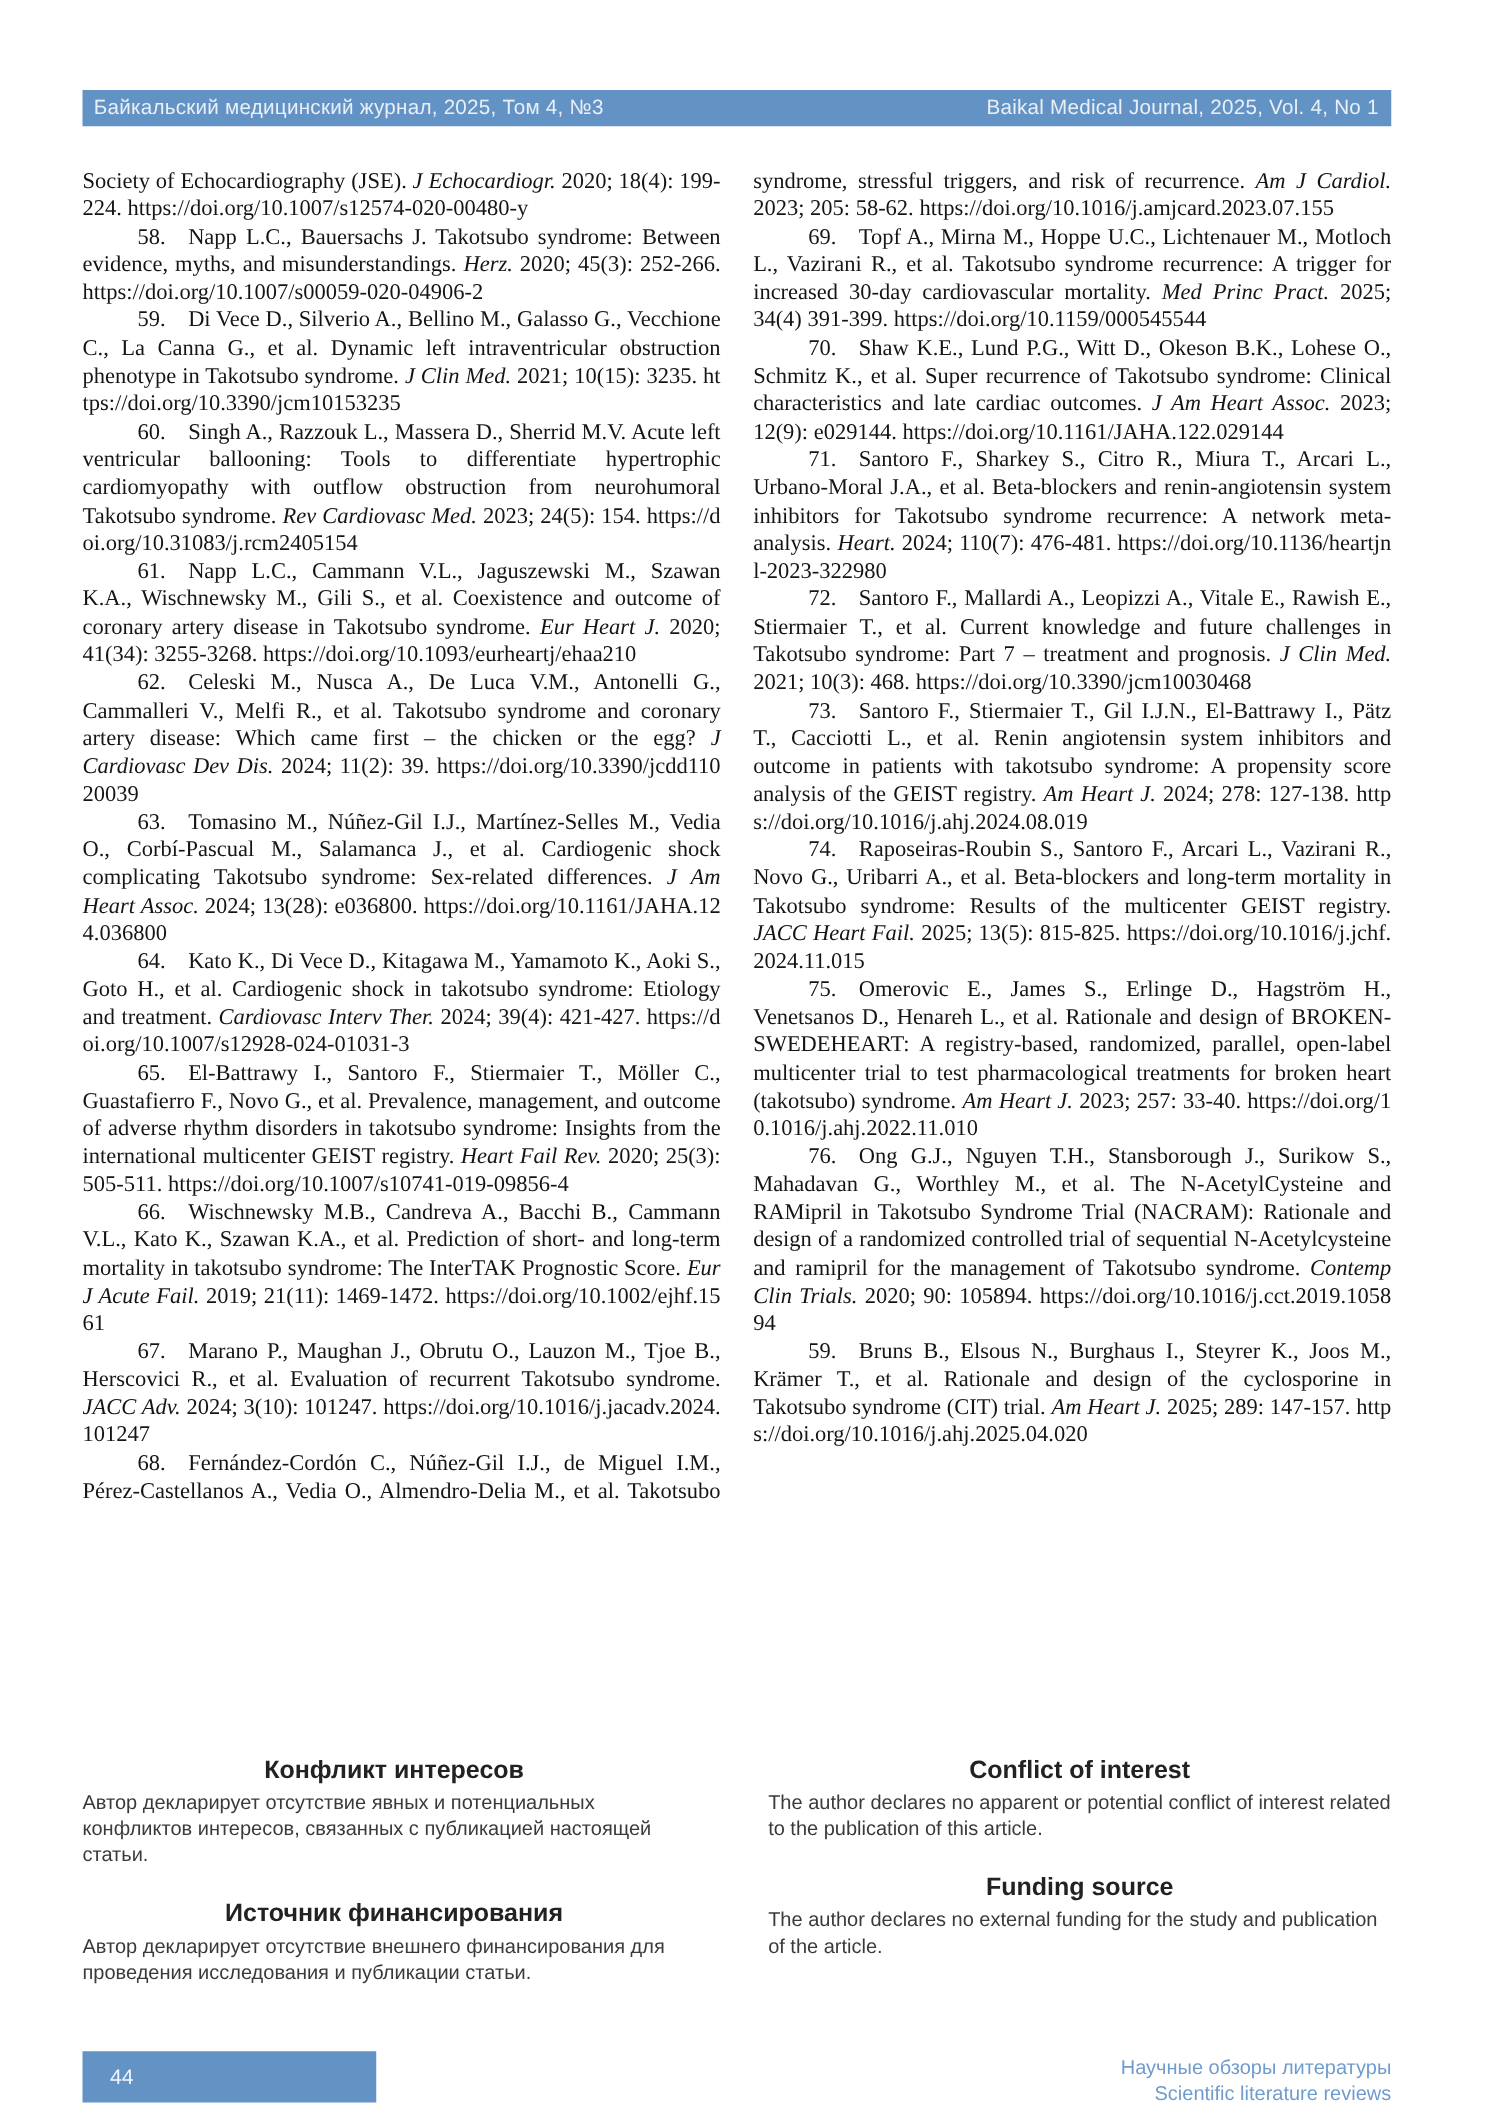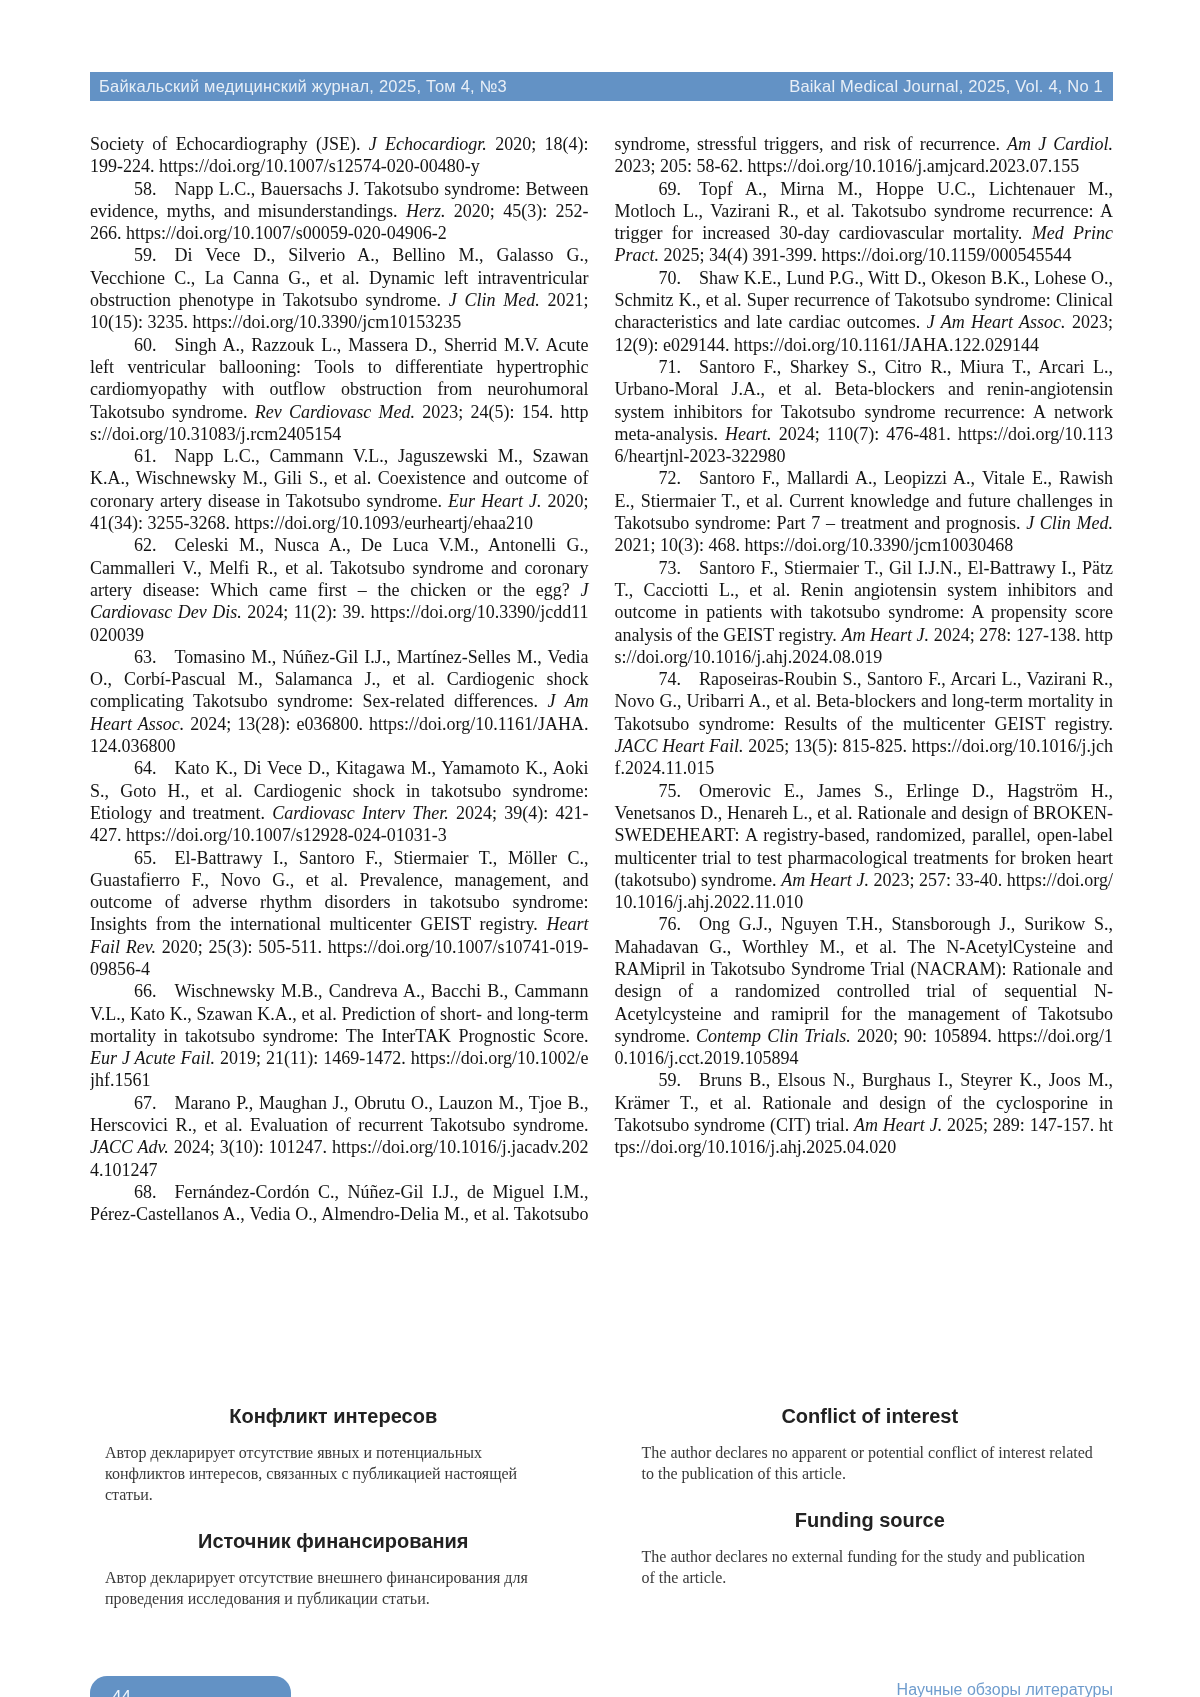--- a/index.html
+++ b/index.html
@@ -6,21 +6,21 @@
     --accent-blue:#6392c5;
     --accent-blue-text:#6f9ccd;
     --header-text:#e8eff7;
     --body-text:#141414;
     --note-text:#3a3a3a;
   }
   html,body{margin:0;padding:0;background:#ffffff;}
   .page{
     width:1200px;height:1697px;
     box-sizing:border-box;
-    padding:72px 87px 0 90px;
+    padding:72px 87px 0 66px;
     background:#ffffff;
     position:relative;
     font-family:"Liberation Serif", serif;
     color:var(--body-text);
   }
   
   .topbar{
     height:29px;
     background:var(--accent-blue);
     display:flex;align-items:center;justify-content:space-between;
@@ -58,39 +58,38 @@
     line-height:21px;
     color:var(--note-text);
   }
   .notes h3{
     margin:0 0 5px 0;
     font-size:20px;
     font-weight:bold;
     text-align:center;
     color:#222222;
   }
-  .notes p{margin:15px;font-family:Liberation Serif, serif;}
+  .notes p{margin:0;}
   .notes .funding-title{margin-top:26px;}
   
   .bottombar{
     margin-top:52px;
     display:flex;
     align-items:flex-start;
     justify-content:space-between;
   }
   .pagenum-box{
-    width:201px;height:41px;
+    width:235px;height:41px;
     background:var(--accent-blue);
     display:flex;align-items:center;
     box-sizing:border-box;
     padding-left:22px;
     font-family:"Liberation Sans", sans-serif;
     font-size:17px;
     color:#f2f6fb;
-    border-radius:17px;
   }
   .section-label{
     text-align:right;
     font-family:Liberation Sans, sans-serif;
     font-size:16px;
     line-height:20.5px;
     color:var(--accent-blue-text);
     padding-top:4px;
   }
 </style>

